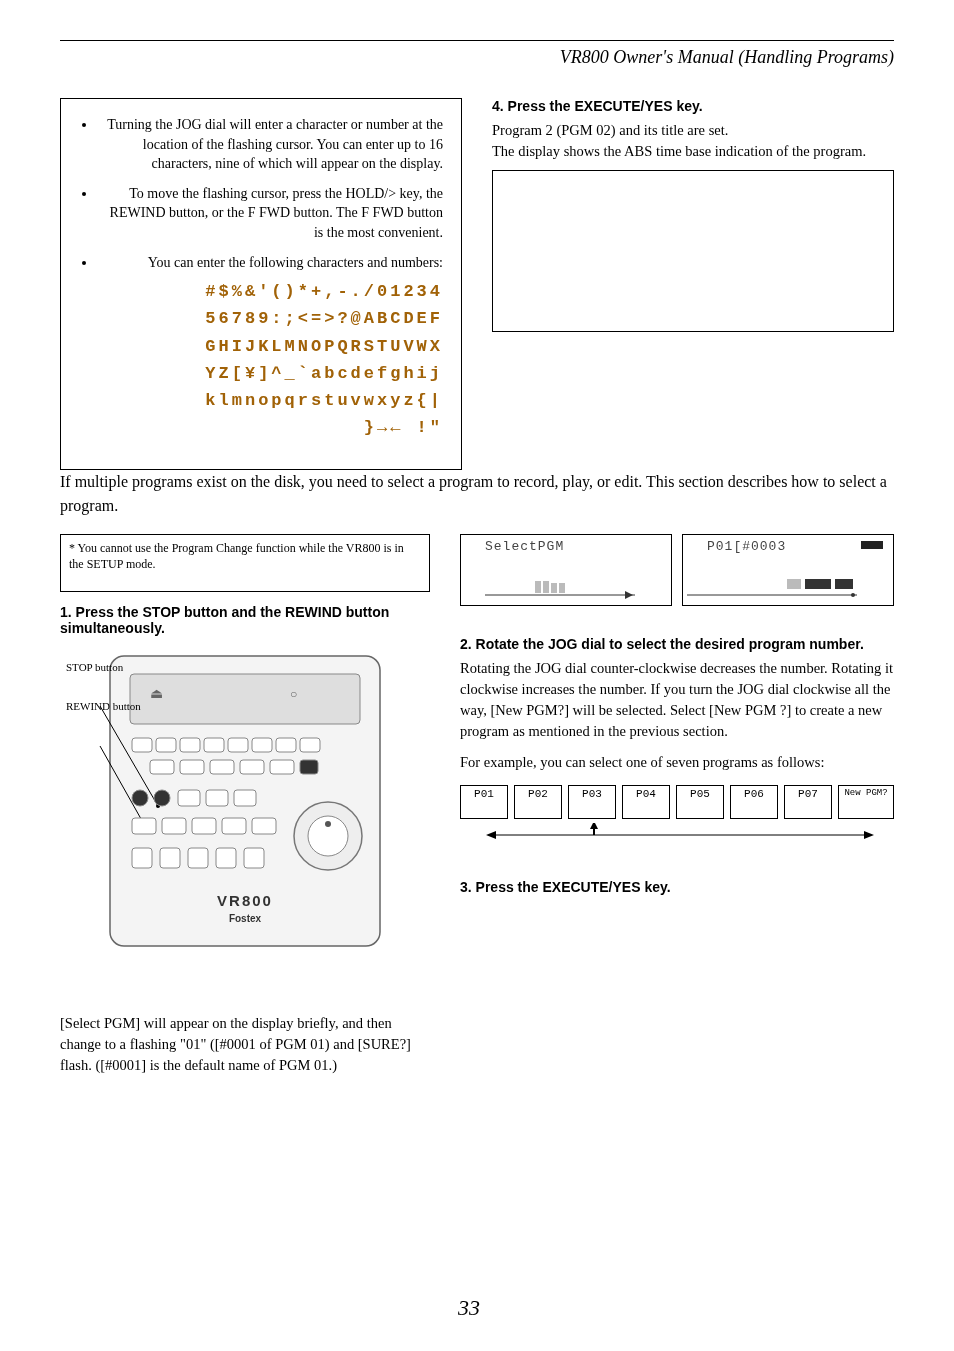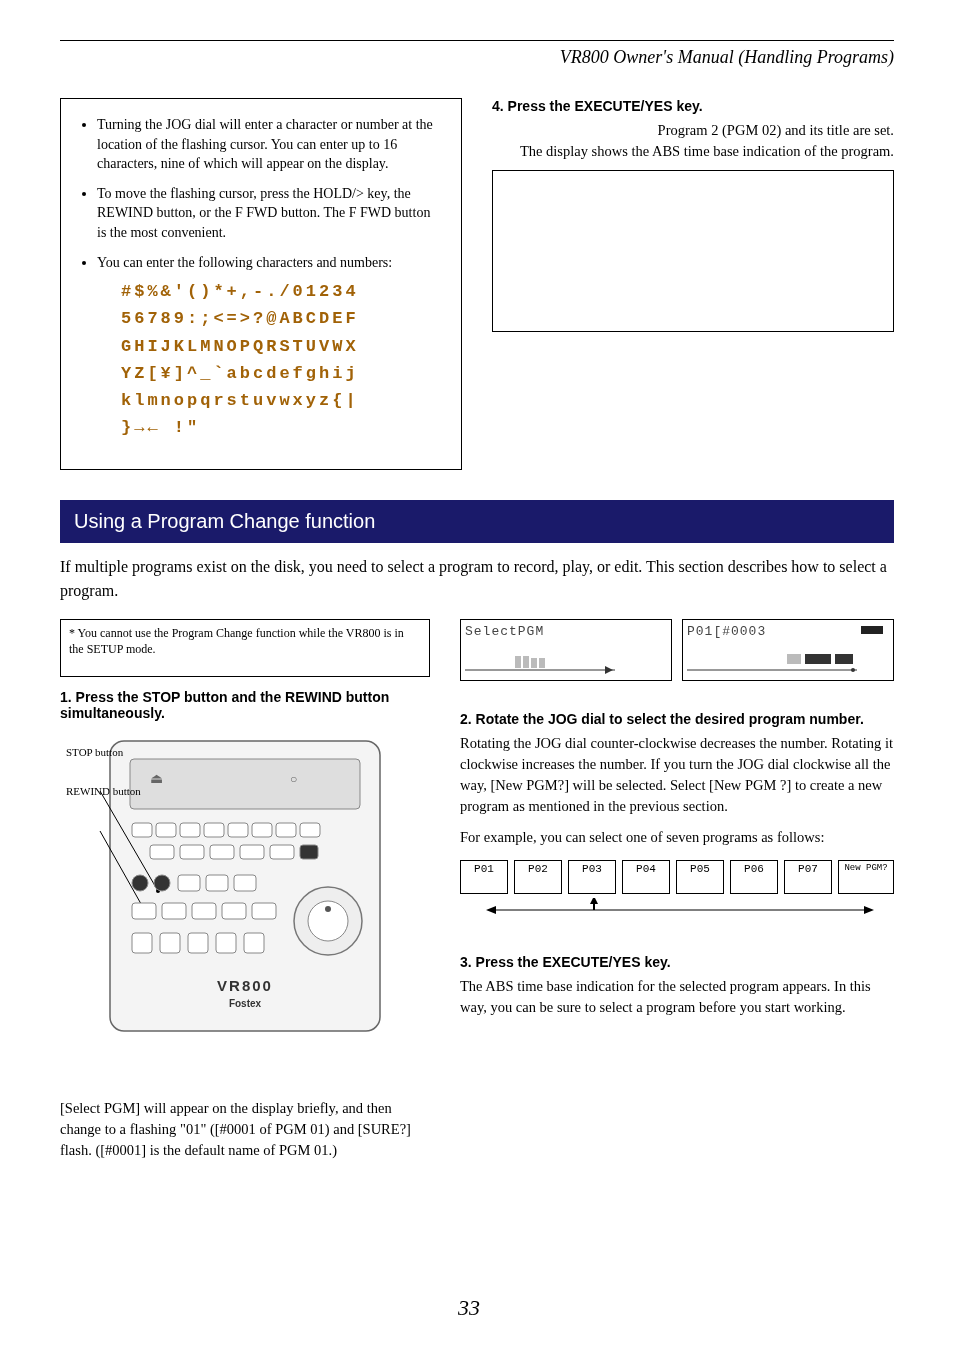--- a/index.html
+++ b/index.html
@@ -35,20 +35,21 @@
   }
   .info-box {
     border: 1px solid #000;
     padding: 16px 18px 18px 18px;
     font-size: 14px;
     line-height: 1.4;
   }
   .info-box ul {
     margin: 0;
     padding-left: 18px;
+    text-align: right;
   }
   .info-box li {
     margin-bottom: 10px;
   }
   .dotmatrix {
     font-family: 'Courier New', monospace;
     font-size: 17px;
     letter-spacing: 3px;
     line-height: 1.6;
     margin-left: 24px;
@@ -94,25 +95,25 @@
     display: block;
     margin: 10px auto 14px auto;
   }
   .lcd-row {
     display: flex;
     gap: 10px;
     margin-bottom: 4px;
   }
   .lcd {
     border: 1px solid #000;
-    height: 62px;
+    height: 72px;
     flex: 1;
     position: relative;
     box-sizing: border-box;
-    padding: 4px 4px;
+    padding: 4px 24px;
   }
   .lcd-text {
     font-family: 'Courier New', monospace;
     font-size: 13px;
     letter-spacing: 1px;
     color: #444;
   }
   .lcd-bars {
     position: absolute;
     bottom: 4px;
@@ -173,27 +174,26 @@
               <div>klmnopqrstuvwxyz{|</div>
               <div>}→←  !"</div>
             </div>
           </li>
         </ul>
       </div>
     </div>
 
     <div class="col">
       <div class="step-heading">4. Press the EXECUTE/YES key.</div>
-      <div class="body-text" style="white-space:pre-line;text-align:right;">Program 2 (PGM 02) and its title are set.
+      <div class="body-text" style="white-space:pre-line;">Program 2 (PGM 02) and its title are set.
 The display shows the ABS time base indication of the program.</div>
       <div class="display-box"></div>
     </div>
   </div>
 
-  <div class="section-bar">Using a Program Change function</div>
 
   <div class="intro">If multiple programs exist on the disk, you need to select a program to record, play, or edit.  This section describes how to select a program.</div>
 
   <div class="two-col">
 
     <div class="col">
       <div class="small-box" style="font-size:12px;padding:6px 8px;line-height:1.3;">* You cannot use the Program Change function while the VR800 is in the SETUP mode.</div>
 
       <div class="step-heading">1. Press the STOP button and the REWIND button simultaneously.</div>
 
@@ -325,18 +325,17 @@
           <line x1="120" y1="0" x2="120" y2="12" stroke="#000" stroke-width="2"></line>
           <polygon points="120,-2 116,6 124,6" fill="#000"></polygon>
           <line x1="120" y1="12" x2="394" y2="12" stroke="#000"></line>
           <polygon points="400,12 390,8 390,16" fill="#000"></polygon>
         </svg>
       </div>
 
       <div style="height:26px;"></div>
 
       <div class="step-heading">3. Press the EXECUTE/YES key.</div>
-      <div class="body-text">The ABS time base indication for the selected program appears.  In this way, you can be sure to select a program before you start working.</div>
     </div>
   </div>
 
   <div class="page-num">33</div>
 </div>
 
 </body></html>

